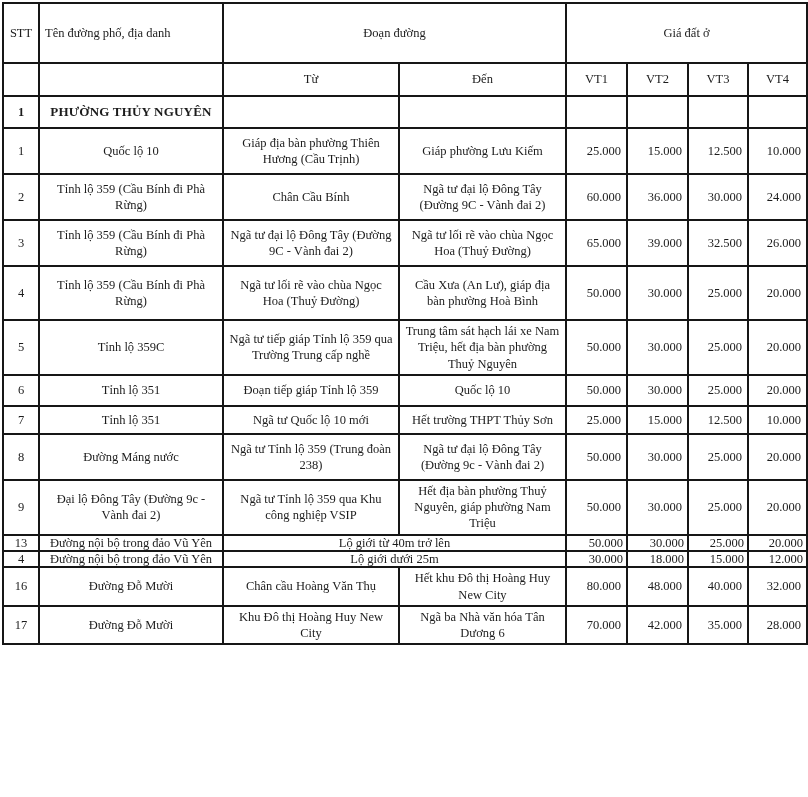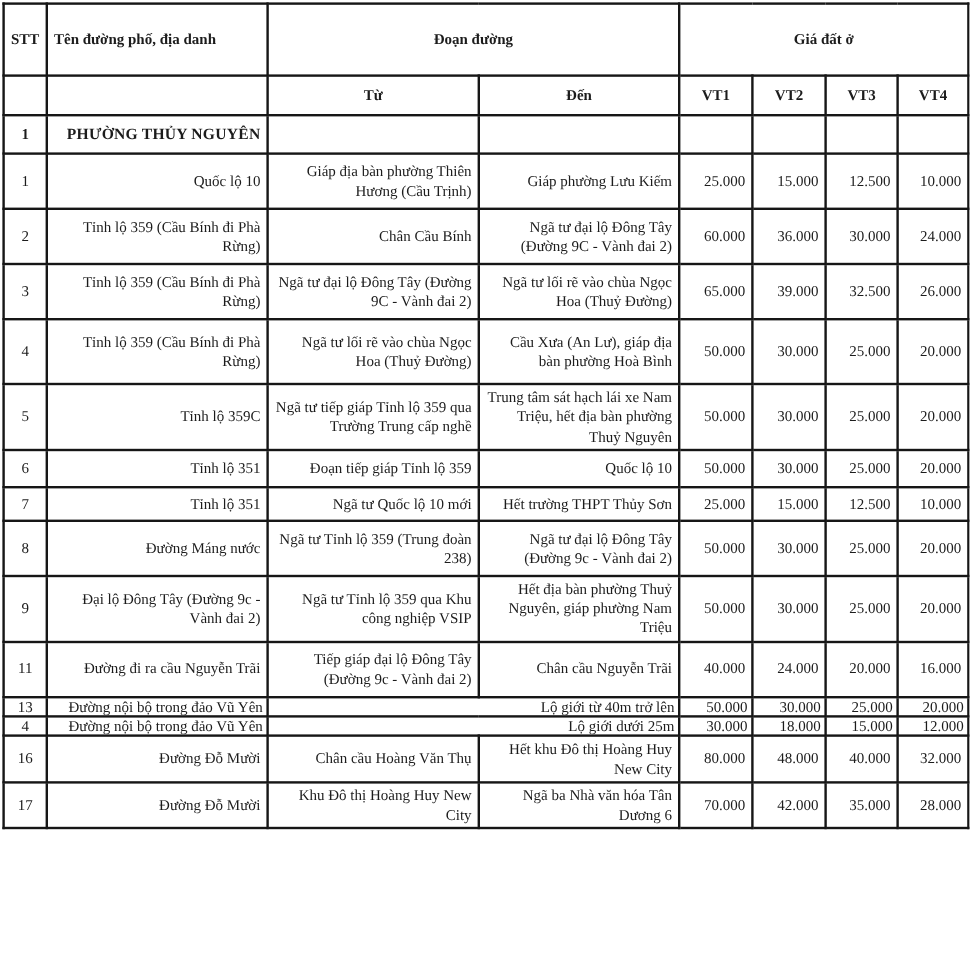--- a/index.html
+++ b/index.html
@@ -18,25 +18,25 @@
   .price-table th, .price-table td {
     border:2px solid #161616;
     padding:2px 5px;
     font-size:12.5px;
     line-height:1.3;
     vertical-align:middle;
     overflow:hidden;
     word-wrap:break-word;
   }
   .price-table th {
-    font-weight:bold;
+    font-weight:normal;
     text-align:center;
   }
   .al-c { text-align:center; }
-  .al-l { text-align:right; }
+  .al-l { text-align:center; }
   .al-r { text-align:right; }
   tr.section-row td { font-weight:bold; }
   tr.section-row td.sec-title { font-size:13px; letter-spacing:0.2px; }
   tr.compact td { padding:0 3px; line-height:1.15; }
 </style>
 </head>
 <body>
 
 <table class="price-table">
   <colgroup>
@@ -162,30 +162,20 @@
     <tr style="height:54px">
       <td class="al-c">9</td>
       <td class="al-l">Đại lộ Đông Tây (Đường 9c - Vành đai 2)</td>
       <td class="al-l">Ngã tư Tỉnh lộ 359 qua Khu công nghiệp VSIP</td>
       <td class="al-l">Hết địa bàn phường Thuỷ Nguyên, giáp phường Nam Triệu</td>
       <td class="al-r">50.000</td>
       <td class="al-r">30.000</td>
       <td class="al-r">25.000</td>
       <td class="al-r">20.000</td>
     </tr>
-    <tr style="height:46px">
-      <td class="al-c">11</td>
-      <td class="al-l">Đường đi ra cầu Nguyễn Trãi</td>
-      <td class="al-l">Tiếp giáp đại lộ Đông Tây (Đường 9c - Vành đai 2)</td>
-      <td class="al-l">Chân cầu Nguyễn Trãi</td>
-      <td class="al-r">40.000</td>
-      <td class="al-r">24.000</td>
-      <td class="al-r">20.000</td>
-      <td class="al-r">16.000</td>
-    </tr>
     <tr class="compact" style="height:16px">
       <td class="al-c">13</td>
       <td class="al-l">Đường nội bộ trong đảo Vũ Yên</td>
       <td class="al-l" colspan="2">Lộ giới từ 40m trở lên</td>
       <td class="al-r">50.000</td>
       <td class="al-r">30.000</td>
       <td class="al-r">25.000</td>
       <td class="al-r">20.000</td>
     </tr>
     <tr class="compact" style="height:15px">

